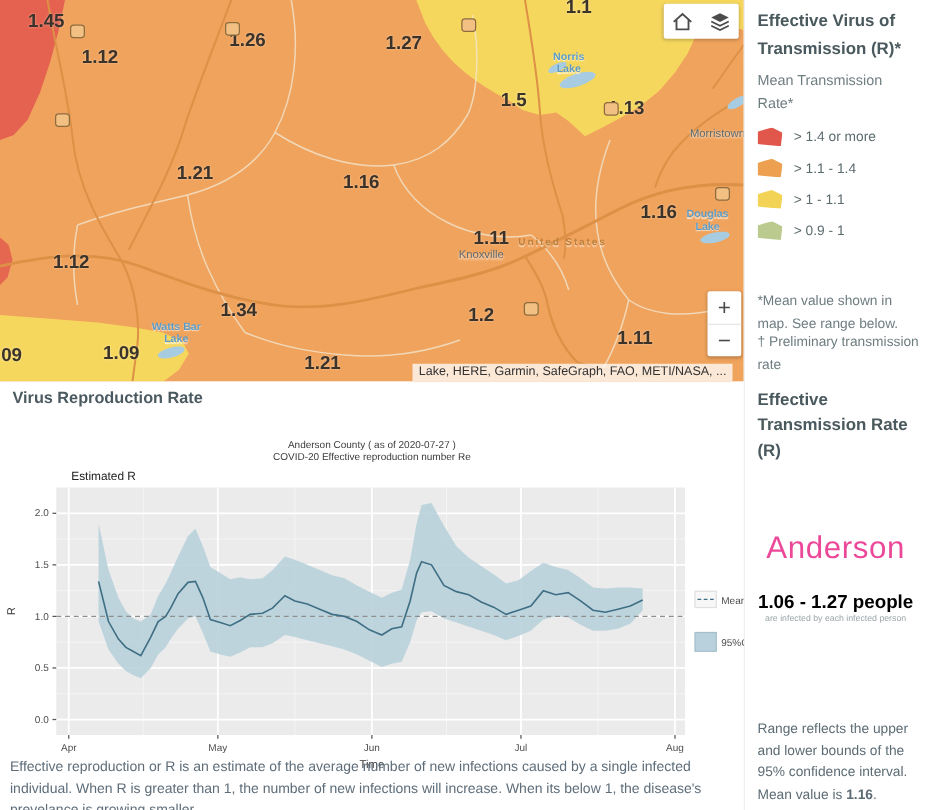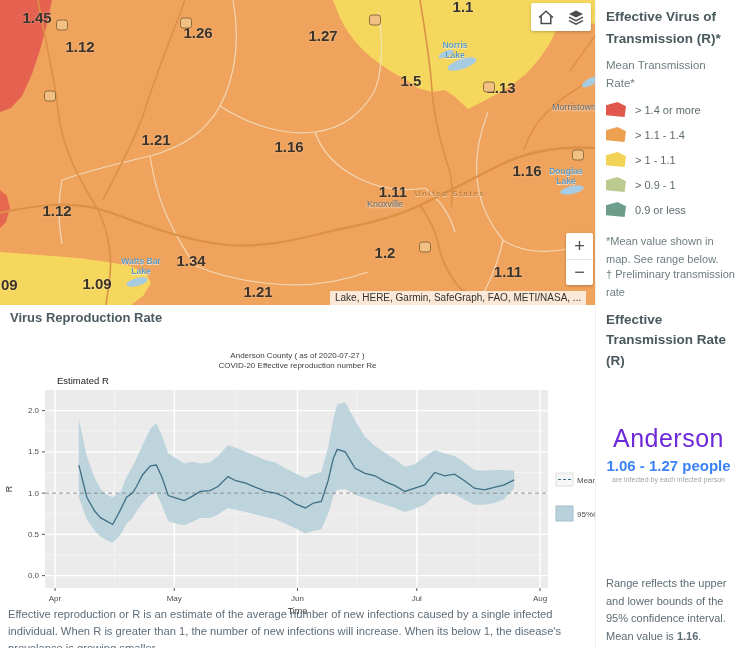--- a/index.html
+++ b/index.html
@@ -33,22 +33,22 @@
   .panel-title{position:absolute;left:10px;top:6px;width:130px;font-size:13.5px;font-weight:700;color:#4a595d;line-height:1.6}
   .panel-sub{position:absolute;left:10px;top:57px;width:128px;font-size:11.5px;color:#6e7d80;line-height:1.55}
   .legend-list{position:absolute;left:10px;top:97px;width:132px}
   .legend-item{display:flex;align-items:center;height:25px}
   .legend-swatch{width:20px;height:15px;margin-right:9px;clip-path:polygon(0 22%,58% 0,100% 28%,93% 100%,0 88%)}
   .legend-label{font-size:11px;color:#5c6b6e}
   .fn{position:absolute;left:10px;width:131px;font-size:11px;color:#6e7d80;line-height:1.6}
   .fn1{top:233px}.fn2{top:266px}
   .section-title{position:absolute;left:10px;top:310px;width:130px;font-size:13.5px;font-weight:700;color:#4a595d;line-height:1.5}
   .county-block{position:absolute;left:0;top:424px;width:145px;text-align:center}
-  .county-name{font-size:25px;color:#6d28d9;font-weight:400;letter-spacing:.5px}
-  .county-range{font-size:15px;font-weight:700;color:#3b82f6;margin-top:4px}
+  .county-name{font-size:25px;color:#ec4899;font-weight:400;letter-spacing:.5px}
+  .county-range{font-size:15px;font-weight:700;color:#000000;margin-top:20px}
   .county-sub{font-size:7px;color:#9aa5a8;margin-top:2px}
   .range-note{position:absolute;left:10px;top:575px;width:131px;font-size:11px;color:#5d6c74;line-height:1.6}
 
   
   .section-heading{position:absolute;left:10px;top:310px;font-size:13px;font-weight:700;color:#4b5a60}
   .chart-title{position:absolute;left:0;width:595px;text-align:center;font-size:8px;color:#3c3c3c}
   .ct1{top:351px}.ct2{top:361px}
   #rchart{position:absolute;left:0;top:373px}
   #rchart text{font-family:"Liberation Sans",sans-serif}
   #rchart .tick{font-size:8px;fill:#4d4d4d}
@@ -108,21 +108,21 @@
         <span class="map-num" style="left: 198px; top: 32px; text-align: right;">1.26</span>
         <span class="map-num" style="left: 323px; top: 35px;">1.27</span>
         <span class="map-num" style="left: 463px; top: 6px;">1.1</span>
         <span class="map-num" style="left: 411px; top: 80px;">1.5</span>
         <span class="map-num" style="left: 501px; top: 87px;">1.13</span>
         <span class="map-num" style="left: 156px; top: 139px;">1.21</span>
         <span class="map-num" style="left: 289px; top: 146px;">1.16</span>
         <span class="map-num" style="left: 527px; top: 170px;">1.16</span>
         <span class="map-num" style="left: 393px; top: 191px;">1.11</span>
         <span class="map-num" style="left: 57px; top: 210px;">1.12</span>
-        <span class="map-num" style="left: 191px; top: 260px;">1.34</span>
+        <span class="map-num" style="left: 191px; top: 248px;">1.34</span>
         <span class="map-num" style="left: 385px; top: 252px;">1.2</span>
         <span class="map-num" style="left: 97px; top: 283px;">1.09</span>
         <span class="map-num" style="left: 3px; top: 284px;">1.09</span>
         <span class="map-num" style="left: 258px; top: 291px;">1.21</span>
         <span class="map-num" style="left: 508px; top: 271px;">1.11</span>
         <span class="map-place water" style="left: 455px; top: 50px;">Norris
 Lake</span>
         <span class="map-place water" style="left: 566px; top: 176px;">Douglas
 Lake</span>
         <span class="map-place water" style="left: 141px; top: 266px;">Watts Bar
@@ -174,24 +174,20 @@
           <span class="legend-swatch" style="background: rgb(237, 160, 79);"></span>
           <span class="legend-label">&gt; 1.1 - 1.4</span>
         </div>
         <div class="legend-item">
           <span class="legend-swatch" style="background: rgb(242, 211, 85);"></span>
           <span class="legend-label">&gt; 1 - 1.1</span>
         </div>
         <div class="legend-item">
           <span class="legend-swatch" style="background: rgb(187, 202, 142);"></span>
           <span class="legend-label">&gt; 0.9 - 1</span>
-        </div>
-        <div class="legend-item">
-          <span class="legend-swatch" style="background: rgb(109, 158, 140);"></span>
-          <span class="legend-label">0.9 or less</span>
         </div>
       </div>
     <div class="fn fn2">† Preliminary transmission rate</div>
     <div class="fn fn1">*Mean value shown in map. See range below.</div>
     <div class="section-title">Effective Transmission Rate (R)</div>
     <div class="county-block">
       <div class="county-name">Anderson</div>
       <div class="county-range">1.06 - 1.27 people</div>
       <div class="county-sub">are infected by each infected person</div>
     </div>

